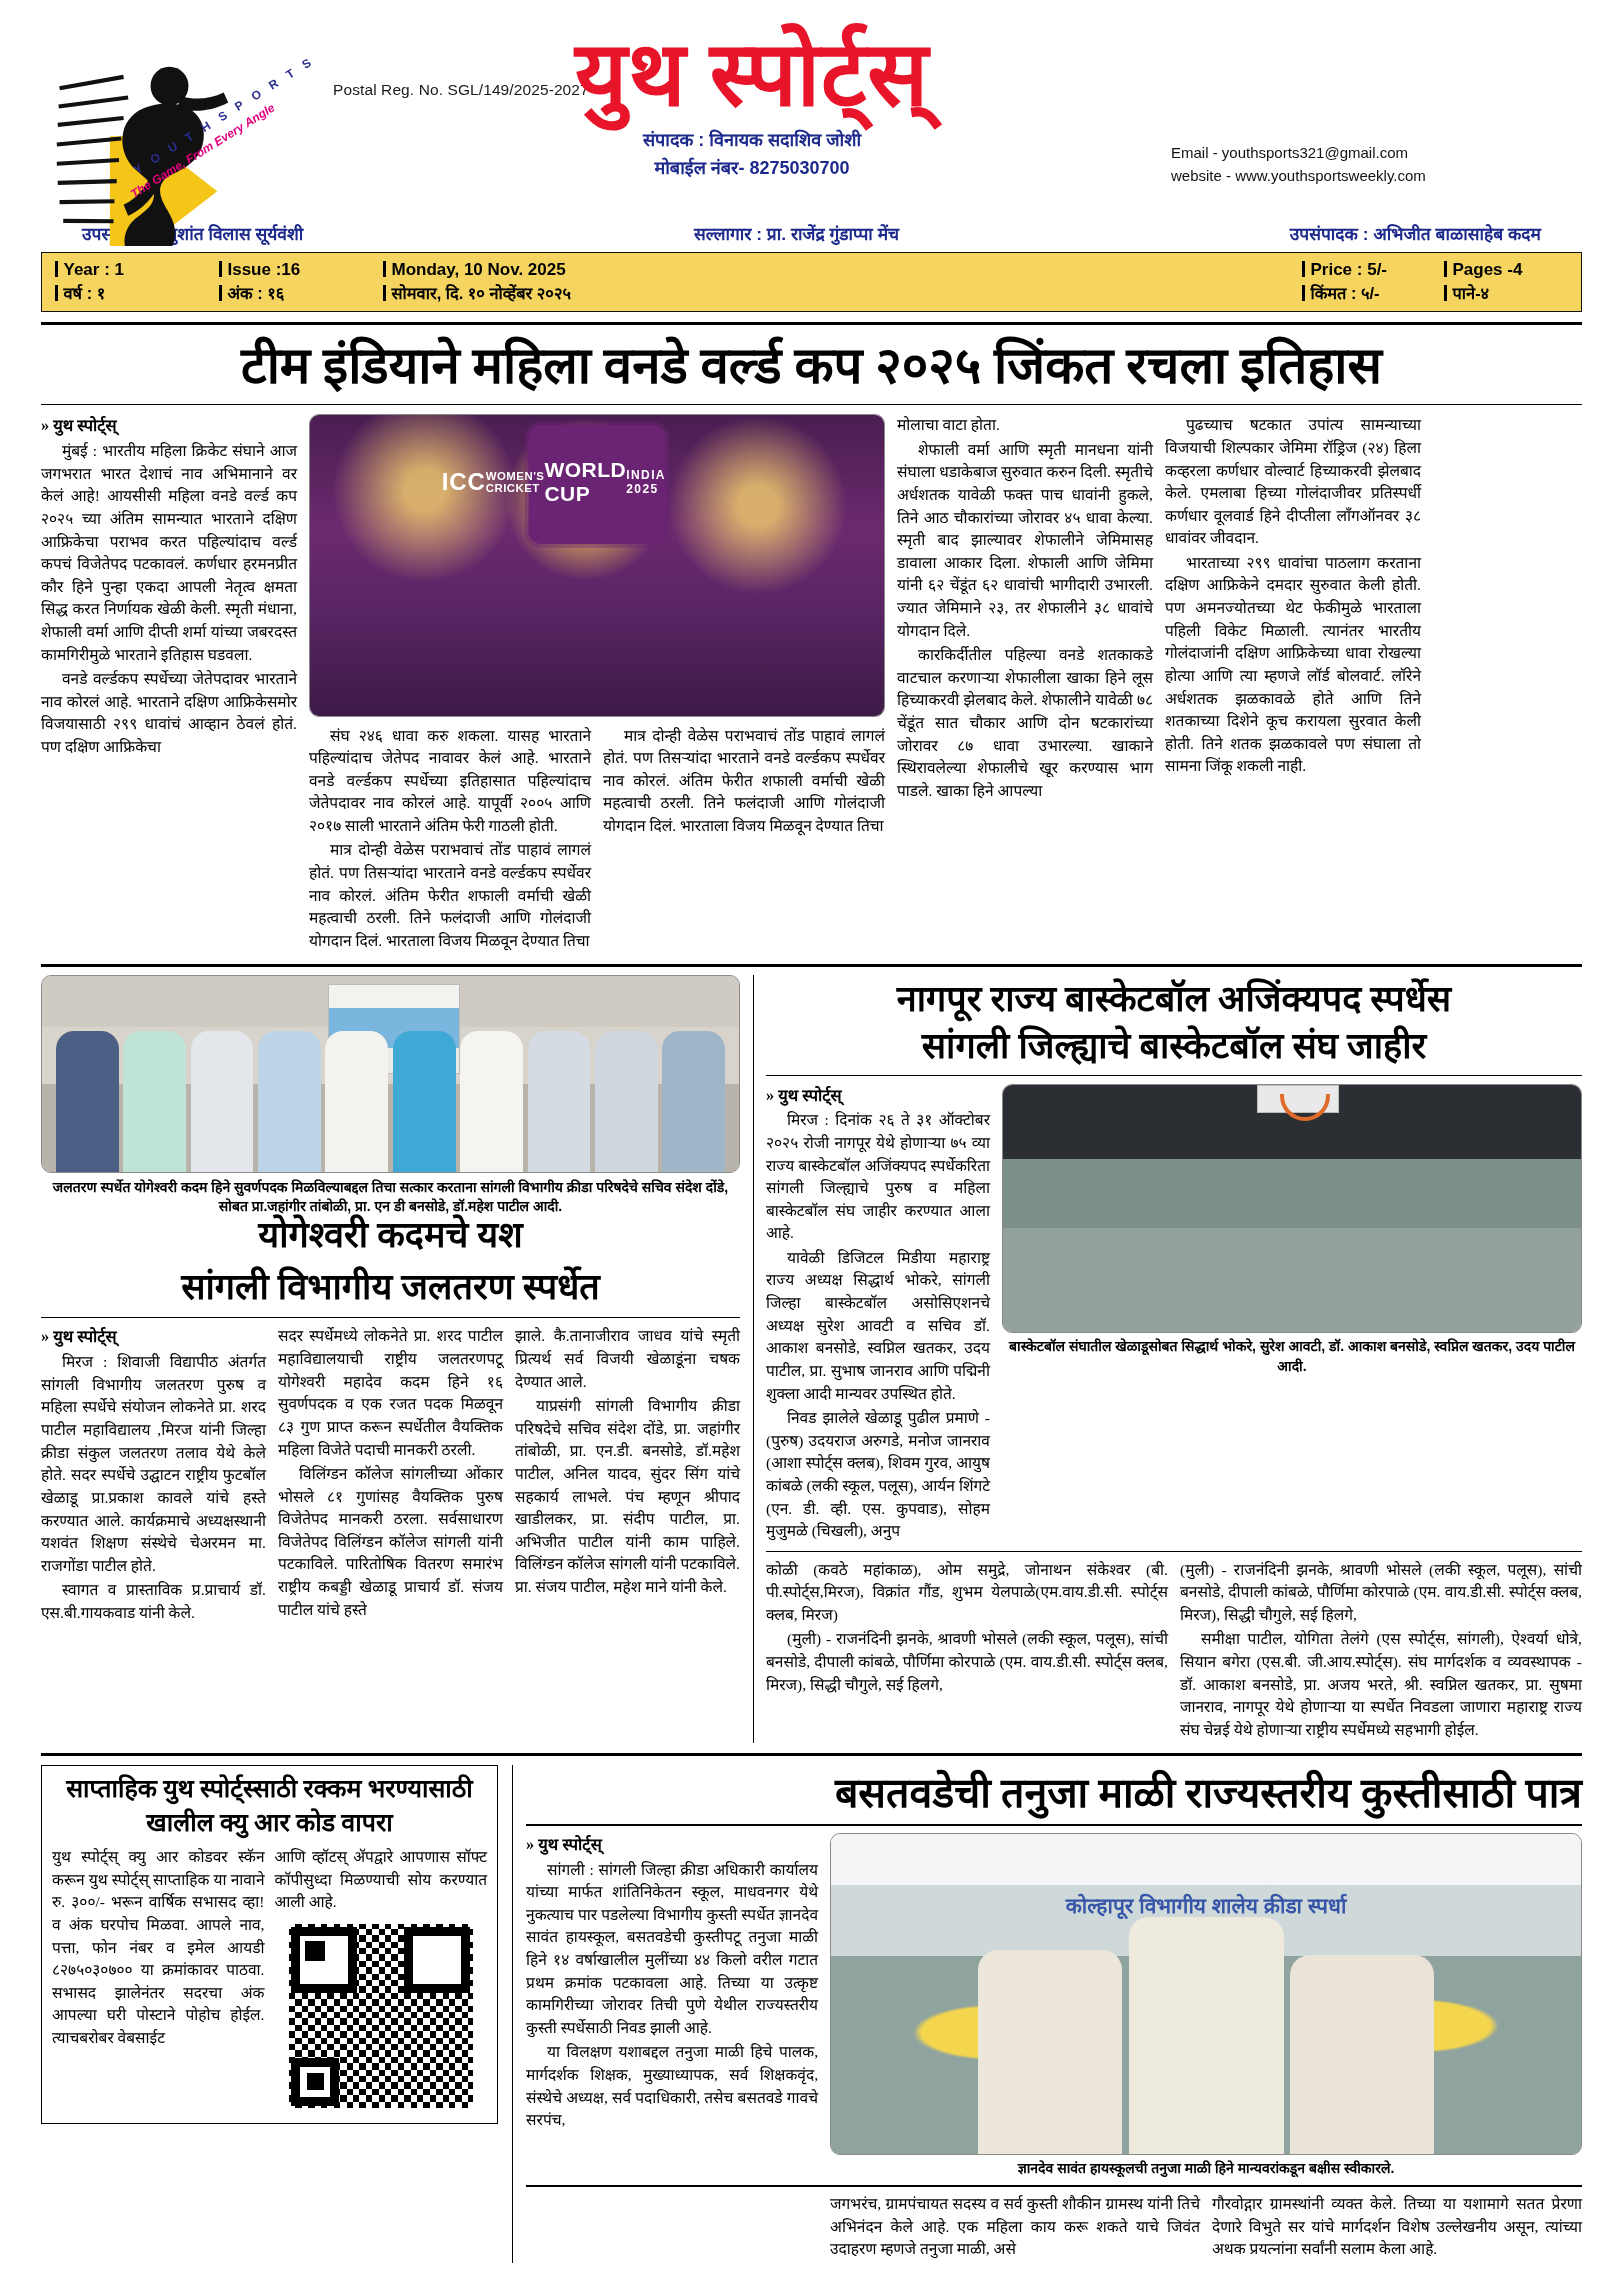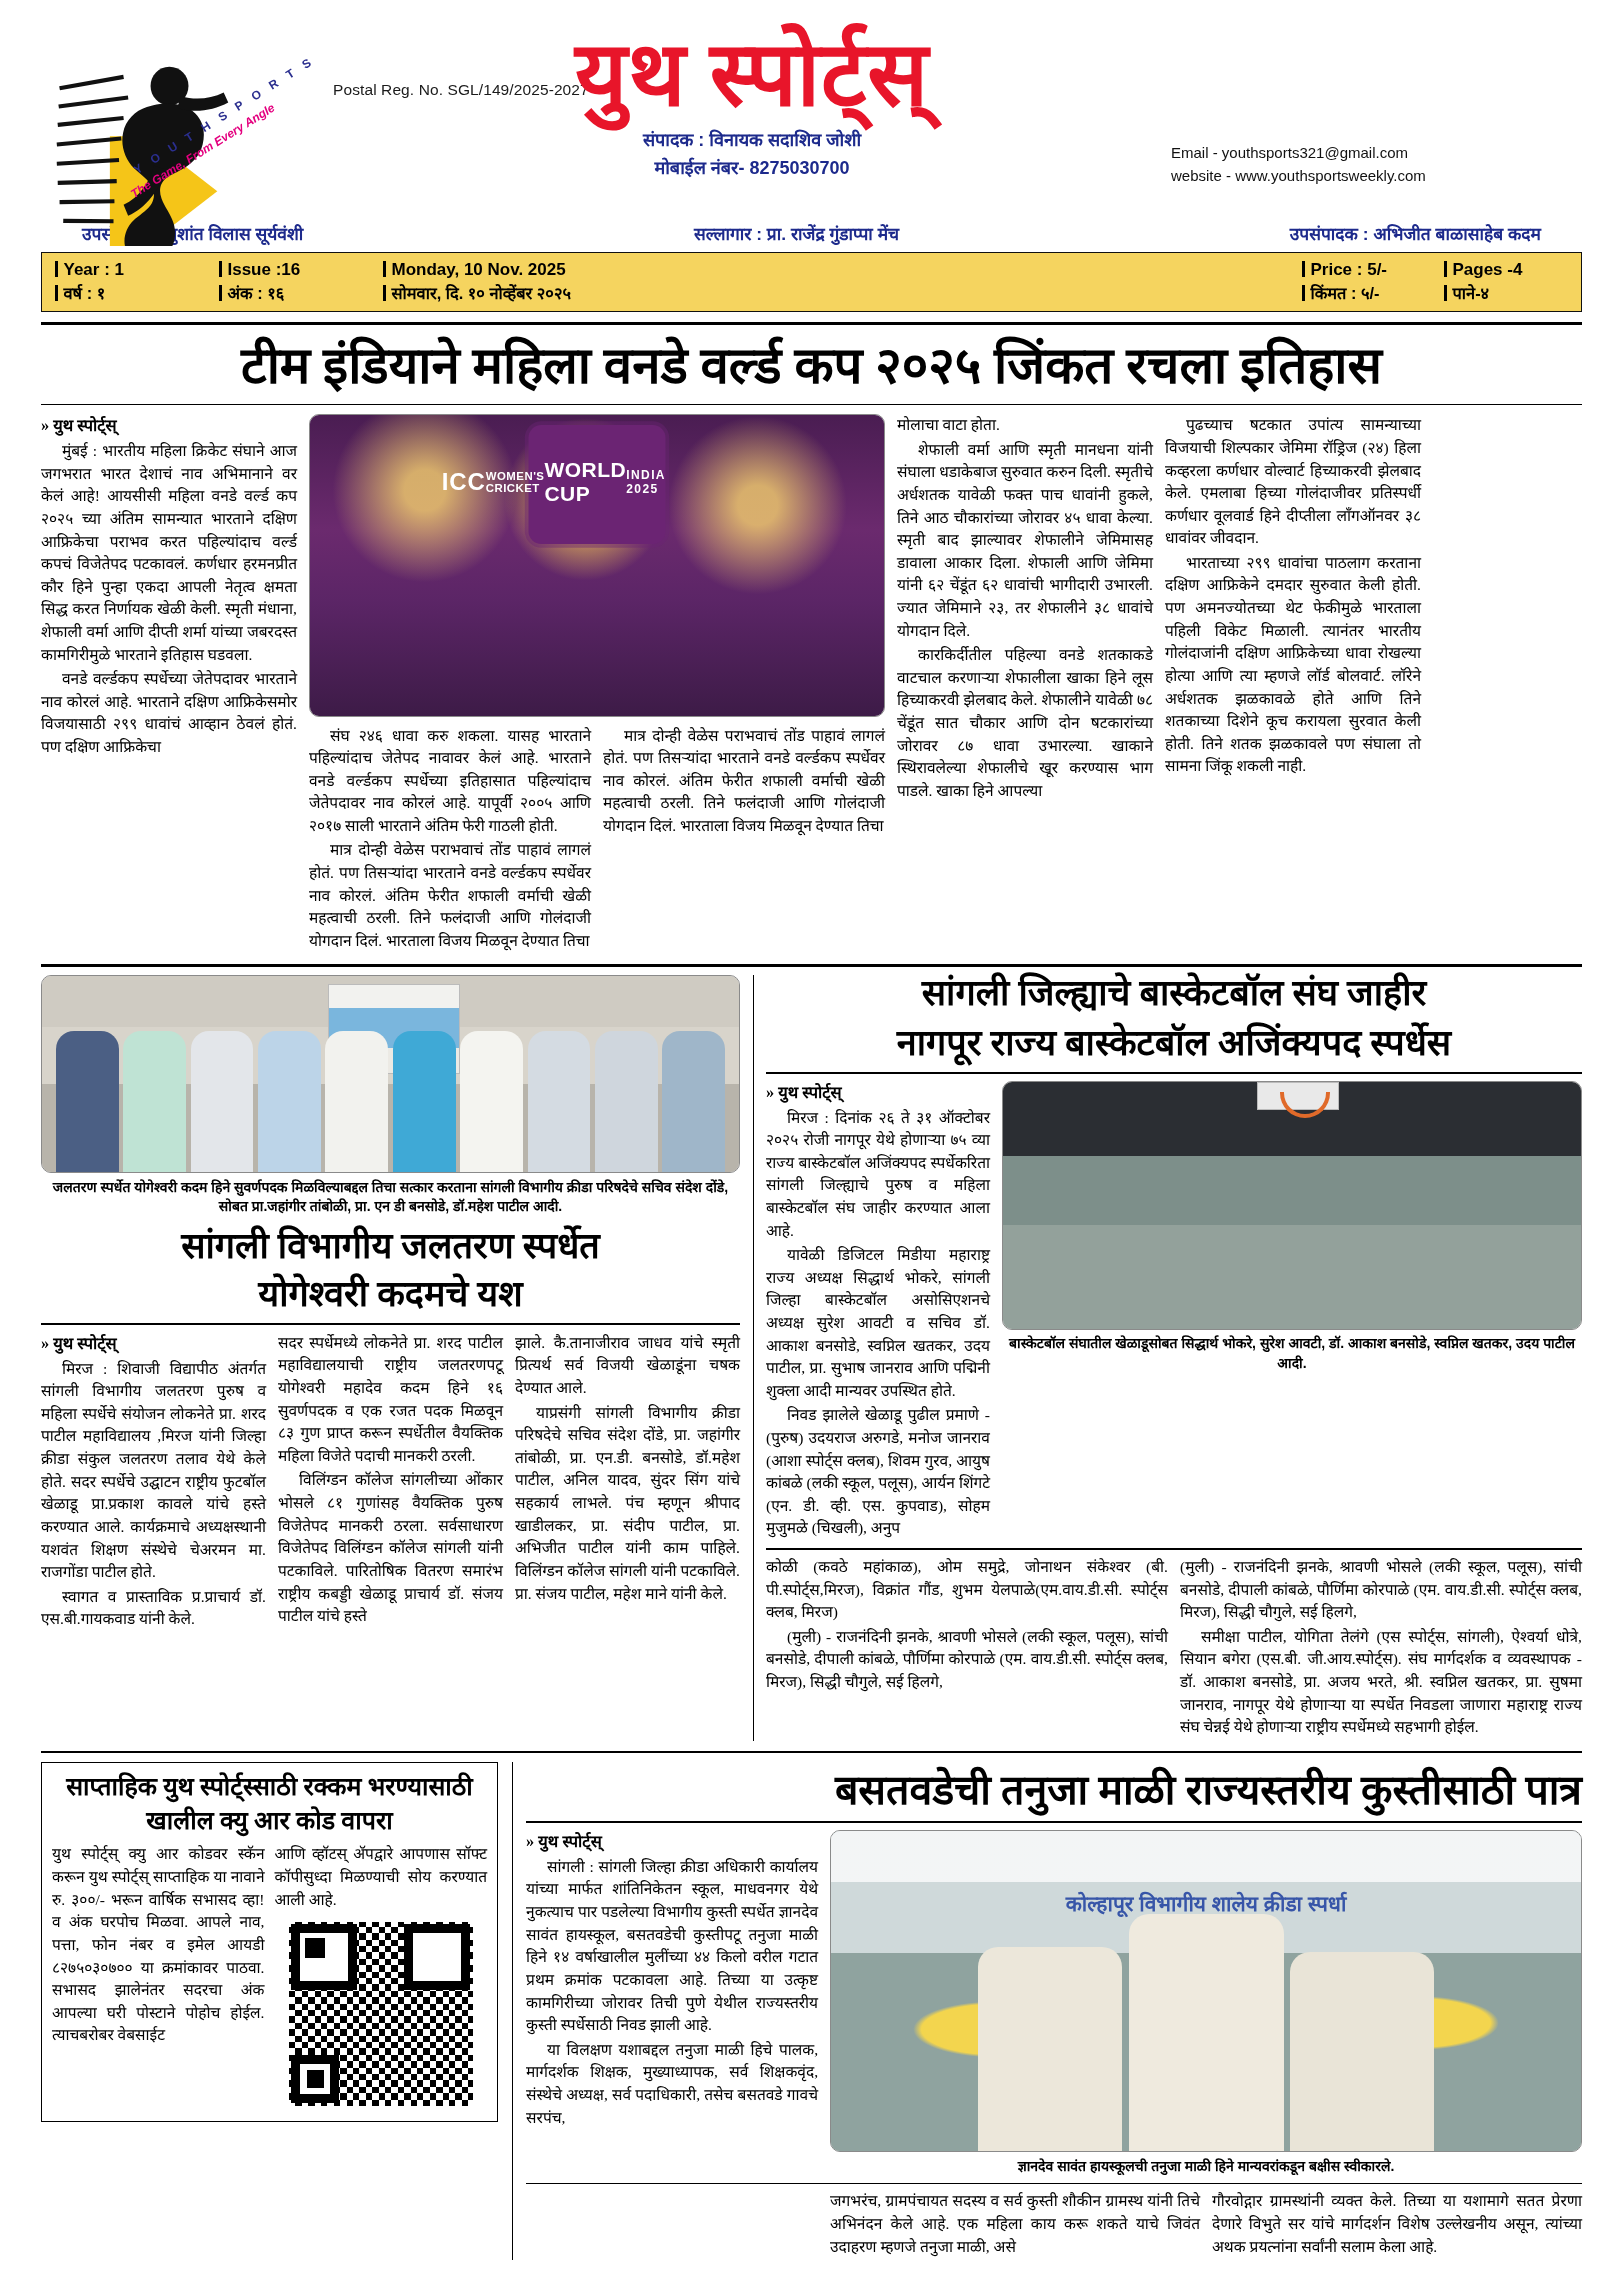--- a/index.html
+++ b/index.html
@@ -489,22 +489,22 @@
               <i></i>
               <i></i>
               <i></i>
               <i></i>
               <i></i>
           </div>
         </div>
       </div>
       <div class="caption">जलतरण स्पर्धेत योगेश्वरी कदम हिने सुवर्णपदक मिळविल्याबद्दल तिचा सत्कार करताना सांगली विभागीय क्रीडा परिषदेचे सचिव संदेश दोंडे, सोबत प्रा.जहांगीर तांबोळी, प्रा. एन डी बनसोडे, डॉ.महेश पाटील आदी.</div>
 
+      <div class="h-sec" style="margin-top:-2.7px;">योगेश्वरी कदमचे यश</div>
       <div class="h-sec" style="margin-top:8.2px;">सांगली विभागीय जलतरण स्पर्धेत</div>
-      <div class="h-sec" style="margin-top:-2.7px;">योगेश्वरी कदमचे यश</div>
       <div class="rule-thin" style="margin:4.6px 0 7.3px 0;"></div>
 
       <div class="cols">
         <div class="col body-text">
           <div class="byline">» युथ स्पोर्ट्स्</div>
           <p class="first">मिरज : शिवाजी विद्यापीठ अंतर्गत सांगली विभागीय जलतरण पुरुष व महिला स्पर्धेचे संयोजन लोकनेते प्रा. शरद पाटील महाविद्यालय ,मिरज यांनी जिल्हा क्रीडा संकुल जलतरण तलाव येथे केले होते. सदर स्पर्धेचे उद्घाटन राष्ट्रीय फुटबॉल खेळाडू प्रा.प्रकाश कावले यांचे हस्ते करण्यात आले. कार्यक्रमाचे अध्यक्षस्थानी यशवंत शिक्षण संस्थेचे चेअरमन मा. राजगोंडा पाटील होते.</p>
           <p>स्वागत व प्रास्ताविक प्र.प्राचार्य डॉ. एस.बी.गायकवाड यांनी केले.</p>
         </div>
         <div class="col body-text">
           <p style="text-indent:0">सदर स्पर्धेमध्ये लोकनेते प्रा. शरद पाटील महाविद्यालयाची राष्ट्रीय जलतरणपटू योगेश्वरी महादेव कदम हिने १६ सुवर्णपदक व एक रजत पदक मिळवून ८३ गुण प्राप्त करून स्पर्धेतील वैयक्तिक महिला विजेते पदाची मानकरी ठरली.</p>
@@ -513,22 +513,22 @@
         <div class="col body-text">
           <p style="text-indent:0">झाले. कै.तानाजीराव जाधव यांचे स्मृती प्रित्यर्थ सर्व विजयी खेळाडूंना चषक देण्यात आले.</p>
           <p>याप्रसंगी सांगली विभागीय क्रीडा परिषदेचे सचिव संदेश दोंडे, प्रा. जहांगीर तांबोळी, प्रा. एन.डी. बनसोडे, डॉ.महेश पाटील, अनिल यादव, सुंदर सिंग यांचे सहकार्य लाभले. पंच म्हणून श्रीपाद खाडीलकर, प्रा. संदीप पाटील, प्रा. अभिजीत पाटील यांनी काम पाहिले. विलिंग्डन कॉलेज सांगली यांनी पटकाविले. प्रा. संजय पाटील, महेश माने यांनी केले.</p>
         </div>
       </div>
     </div>
 
     <div class="vrule"></div>
 
     <div style="flex:1 1 auto;">
+      <div class="h-sec">नागपूर राज्य बास्केटबॉल अजिंक्यपद स्पर्धेस</div>
       <div class="h-sec" style="margin-top:-3.7px;">सांगली जिल्ह्याचे बास्केटबॉल संघ जाहीर</div>
-      <div class="h-sec">नागपूर राज्य बास्केटबॉल अजिंक्यपद स्पर्धेस</div>
       <div class="rule-thin" style="margin:4.6px 0 7.3px 0;"></div>
 
       <div class="cols">
         <div class="col body-text" style="flex:0 0 224px;">
           <div class="byline">» युथ स्पोर्ट्स्</div>
           <p class="first">मिरज : दिनांक २६ ते ३१ ऑक्टोबर २०२५ रोजी नागपूर येथे होणाऱ्या ७५ व्या राज्य बास्केटबॉल अजिंक्यपद स्पर्धेकरिता सांगली जिल्ह्याचे पुरुष व महिला बास्केटबॉल संघ जाहीर करण्यात आला आहे.</p>
           <p>यावेळी डिजिटल मिडीया महाराष्ट्र राज्य अध्यक्ष सिद्धार्थ भोकरे, सांगली जिल्हा बास्केटबॉल असोसिएशनचे अध्यक्ष सुरेश आवटी व सचिव डॉ. आकाश बनसोडे, स्वप्निल खतकर, उदय पाटील, प्रा. सुभाष जानराव आणि पद्मिनी शुक्ला आदी मान्यवर उपस्थित होते.</p>
           <p>निवड झालेले खेळाडू पुढील प्रमाणे - (पुरुष) उदयराज अरुगडे, मनोज जानराव (आशा स्पोर्ट्स क्लब), शिवम गुरव, आयुष कांबळे (लकी स्कूल, पलूस), आर्यन शिंगटे (एन. डी. व्ही. एस. कुपवाड), सोहम मुजुमळे (चिखली), अनुप</p>
         </div>
         <div class="col" style="flex:1 1 auto;">

